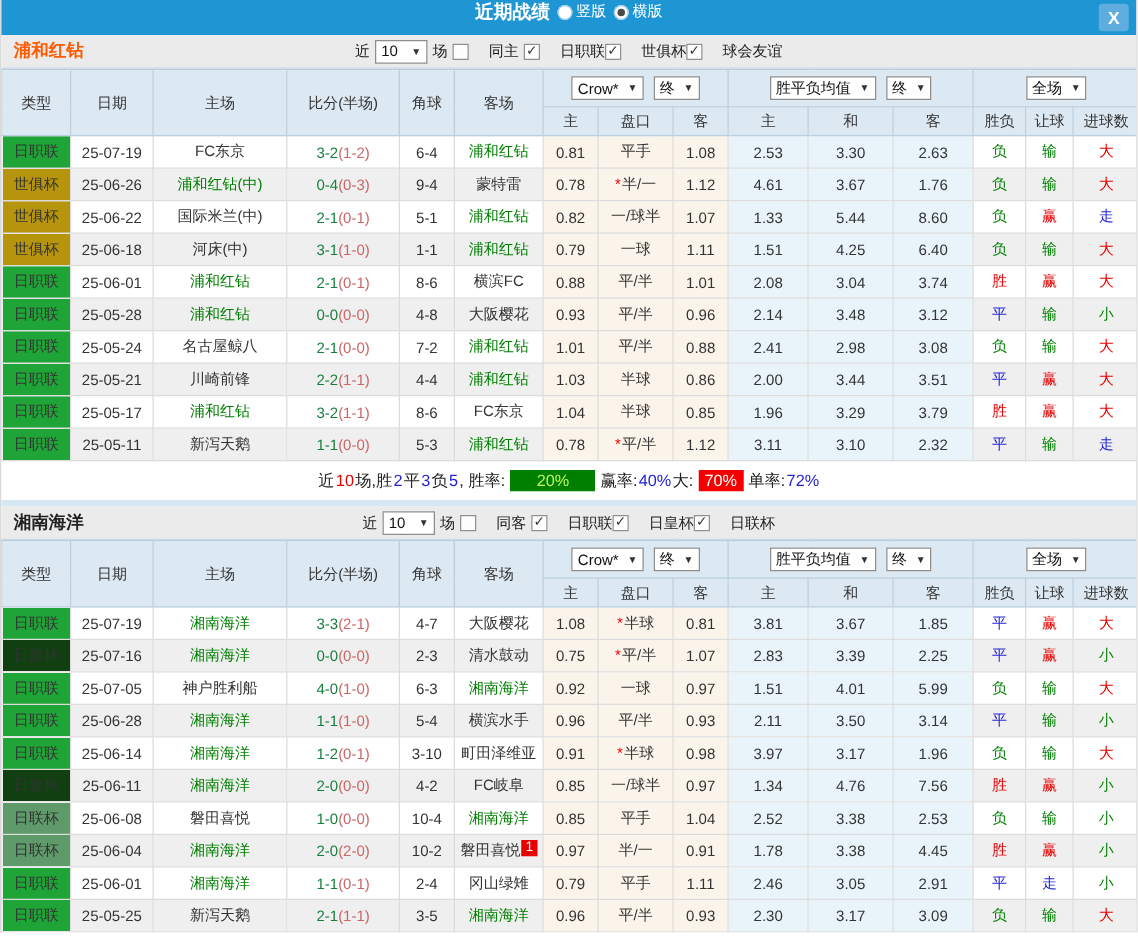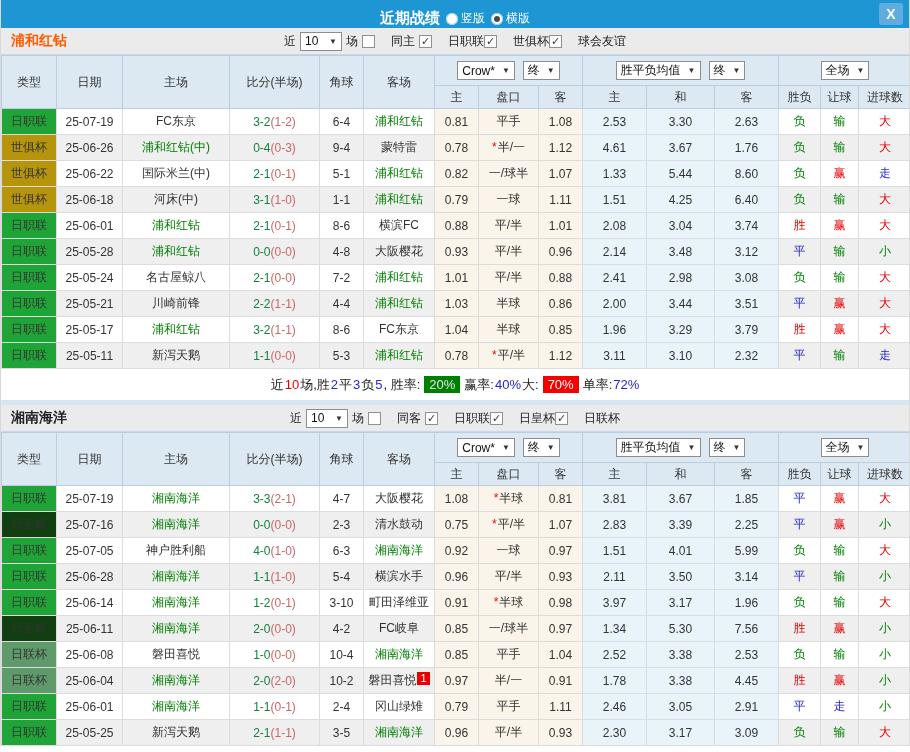--- a/index.html
+++ b/index.html
@@ -1,20 +1,20 @@
 <!DOCTYPE html>
 <html><head>
 <meta charset="utf-8">
 <style>
   * { margin:0; padding:0; box-sizing:border-box; }
   html,body { width:910px; background:#fff; font-family:"Liberation Sans","DejaVu Sans",sans-serif; }
   body { border-left:1px solid #d9d9d9; border-right:1px solid #d9d9d9; }
 
   
-  .titlebar { position:relative; height:28px; background:#1e96d3; display:flex; align-items:flex-end; justify-content:center; }
+  .titlebar { position:relative; height:28px; background:#1e96d3; display:flex; align-items:flex-start; justify-content:center; }
   .title-center { display:flex; align-items:center; gap:6px; color:#fff; }
   .title-main { font-size:15px; font-weight:bold; }
   .radio-opt { display:inline-flex; align-items:center; gap:3px; font-size:12px; cursor:pointer; }
   .rdot { width:12px; height:12px; border-radius:50%; background:#fff; display:inline-flex; align-items:center; justify-content:center; box-shadow:0 0 0 1px #9fcbe6 inset; }
   .rdot.selected::after { content:""; width:6px; height:6px; border-radius:50%; background:#4a4a4a; }
   .closebtn { position:absolute; right:6px; top:3px; width:24px; height:22px; background:#5fadde; border-radius:3px; color:#fff; font-weight:bold; font-size:14px; display:flex; align-items:center; justify-content:center; cursor:pointer; }
 
   
   .section-head { position:relative; height:27px; background:#ebebeb; border-bottom:1px solid #c9d8e6; display:flex; align-items:center; }
   .team-name { position:absolute; left:10px; font-size:14px; font-weight:bold; }
@@ -41,21 +41,21 @@
   td.score .ht { color:#cc6666; }
   td.cream { background:#fbf4ea !important;margin-top:24px; }
   td.bluebg { background:#e9f4fa !important; }
   .star { color:#f40000; margin-right:1px; }
   .redbadge { display:inline-block; background:#e60000; color:#fff; font-size:11px; line-height:13px; padding:0 3px; margin-left:1px; vertical-align:top; }
 
   
   .summary { height:31px; display:flex; align-items:center; justify-content:center; font-size:13px; color:#222; gap:1px; }
   .summary .red { color:#e60000; }
   .summary .blue { color:#2424d6; }
-  .summary .badge-green { background:#008000; color:#e5e5e5; padding:1px 5px; margin:0 3px; }
+  .summary .badge-green { background:#008000; color:#bef264; padding:1px 21px; margin:0 3px; }
   .summary .badge-red { background:#f40000; color:#fff; padding:1px 5px; margin:0 3px; }
 
   .section-gap { height:5px; background:#d6e7f4; }
 </style>
 </head>
 <body>
 
 <div class="titlebar">
   <div class="title-center">
     <span class="title-main">近期战绩</span>
@@ -559,21 +559,21 @@
             <td class="type" style="background: rgb(18, 63, 18);">日皇杯</td>
             <td class="date">25-06-11</td>
             <td class="team green">湘南海洋</td>
             <td class="score"><span class="ft">2-0</span><span class="ht">(0-0)</span></td>
             <td class="corner">4-2</td>
             <td class="team">FC岐阜</td>
             <td class="cream">0.85</td>
             <td class="cream"><span>一/球半</span></td>
             <td class="cream">0.97</td>
             <td class="bluebg">1.34</td>
-            <td class="bluebg">5.30</td>
+            <td class="bluebg">4.76</td>
             <td class="bluebg">7.56</td>
             <td style="color: rgb(230, 0, 0);">胜</td>
             <td style="color: rgb(230, 0, 0);">赢</td>
             <td style="color: rgb(0, 128, 0);">小</td>
           </tr>
           <tr>
             <td class="type" style="background: rgb(95, 154, 107);">日联杯</td>
             <td class="date">25-06-08</td>
             <td class="team">磐田喜悦</td>
             <td class="score"><span class="ft">1-0</span><span class="ht">(0-0)</span></td>

